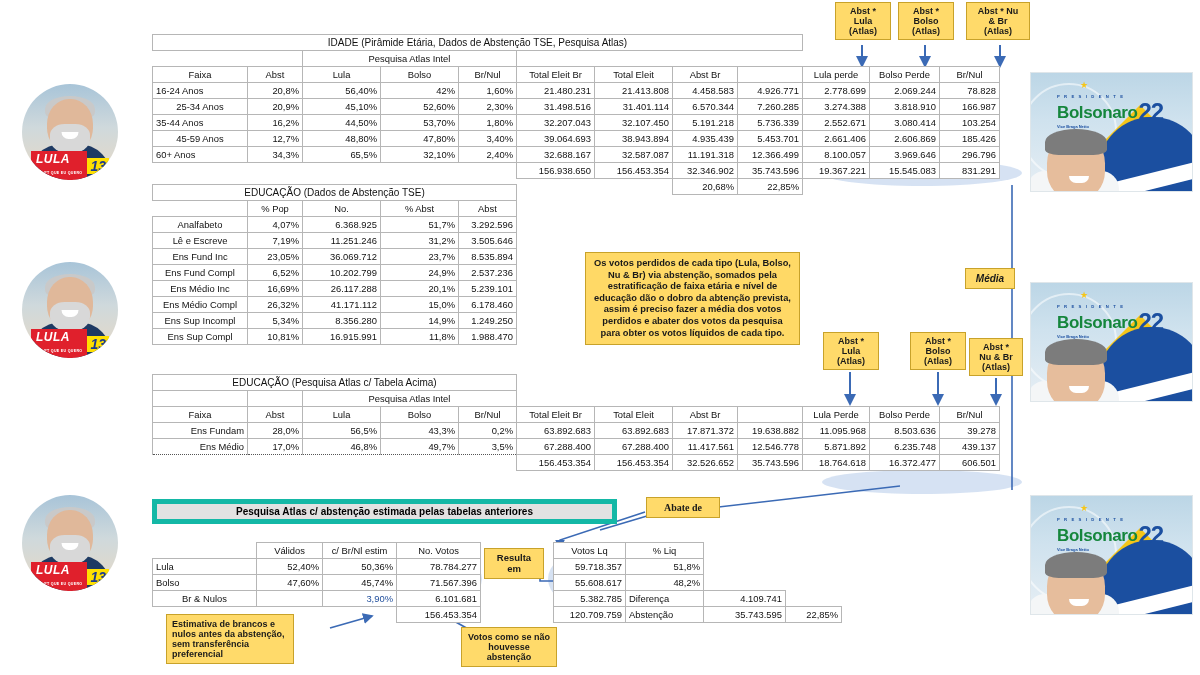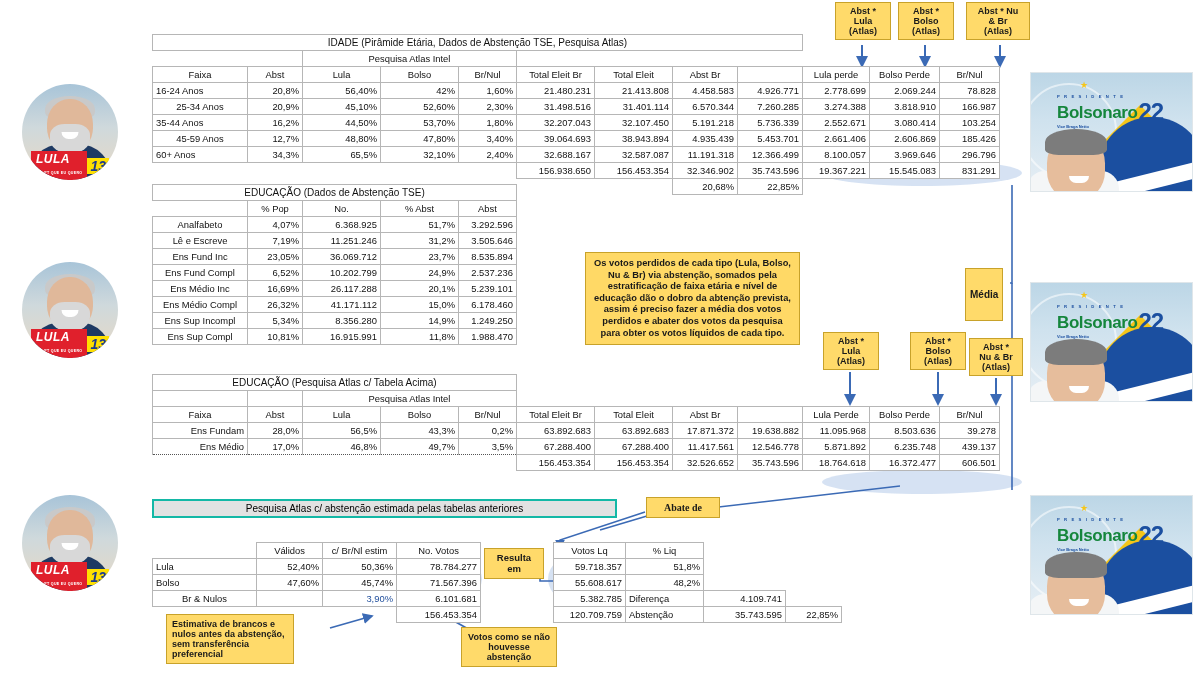--- a/index.html
+++ b/index.html
@@ -30,21 +30,21 @@
   }
   .num  { text-align: right; }
   .ctr  { text-align: right; }
   .lft  { text-align: left; }
   .bold { font-weight: bold; }
   .nb   { border: none !important; background: transparent !important; }
 
   
   .title-blue  { background:#b2bcd4; border:1px solid #808080; font-weight:bold; text-align:center; font-size:10px; }
   .title-green { background:#c8e0b4; border:1px solid #808080; font-weight:bold; text-align:center; font-size:10px; }
-  .title-gray  { background:#e2e2e2; border:2px solid #14b8a6; font-weight:normal; text-align:center; font-size:10px; }
+  .title-gray  { background:#e2e2e2; border:5px solid #14b8a6; font-weight:bold; text-align:center; font-size:10px; }
 
   
   .h-blue   { background:#b8cce4; text-align:center; }
   .h-green  { background:#d8e8c8; text-align:center; }
   .h-graym  { background:#bfbfbf; text-align:center; }
   .h-lula   { background:#e8836a; text-align:center; }
   .h-bolso  { background:#ffff00; text-align:center; }
   .h-brnul  { background:#efefef; text-align:center; }
   .h-abst-d { background:#1f5fa8; color:#ffffff; font-weight:bold; text-align:center; }
   .h-abst-g { background:#4f6228; color:#ffffff; font-weight:bold; text-align:center; }
@@ -785,21 +785,21 @@
   <div class="callout" style="left:969px;top:338px;width:54px;font-size:9px;">
     <span style="white-space:pre-line;">Abst *
 Nu &amp; Br
 (Atlas)</span>
   </div>
 
   <div class="callout big" style="left:585px;top:252px;width:215px;padding:5px 6px;">
     <span>Os votos perdidos  de cada tipo (Lula, Bolso, Nu &amp; Br) via abstenção, somados pela estratificação de faixa etária e nível de educação dão o dobro da abtenção prevista, assim é preciso fazer a média dos votos perdidos  e abater dos votos da pesquisa para obter os votos líquidos de cada tipo.</span>
   </div>
 
-  <div class="callout" style="left:965px;top:268px;width:38px;font-size:10px;padding:20px 4px;">
+  <div class="callout" style="left:965px;top:268px;width:50px;font-size:10px;padding:4px 4px;font-style:italic;">
     <span>Média</span>
   </div>
 
   <div class="callout" style="left:646px;top:497px;width:74px;font-size:10px;padding:4px 4px;font-family:Liberation Serif, serif;">
     <span>Abate de</span>
   </div>
 
   <div class="callout" style="left:484px;top:548px;width:60px;font-size:9.5px;padding:4px 3px;">
     <span style="white-space:pre-line;">Resulta
 em</span>

